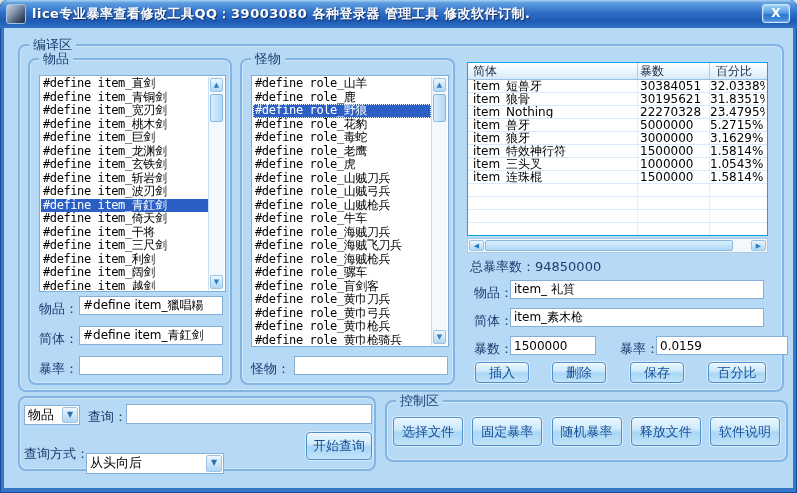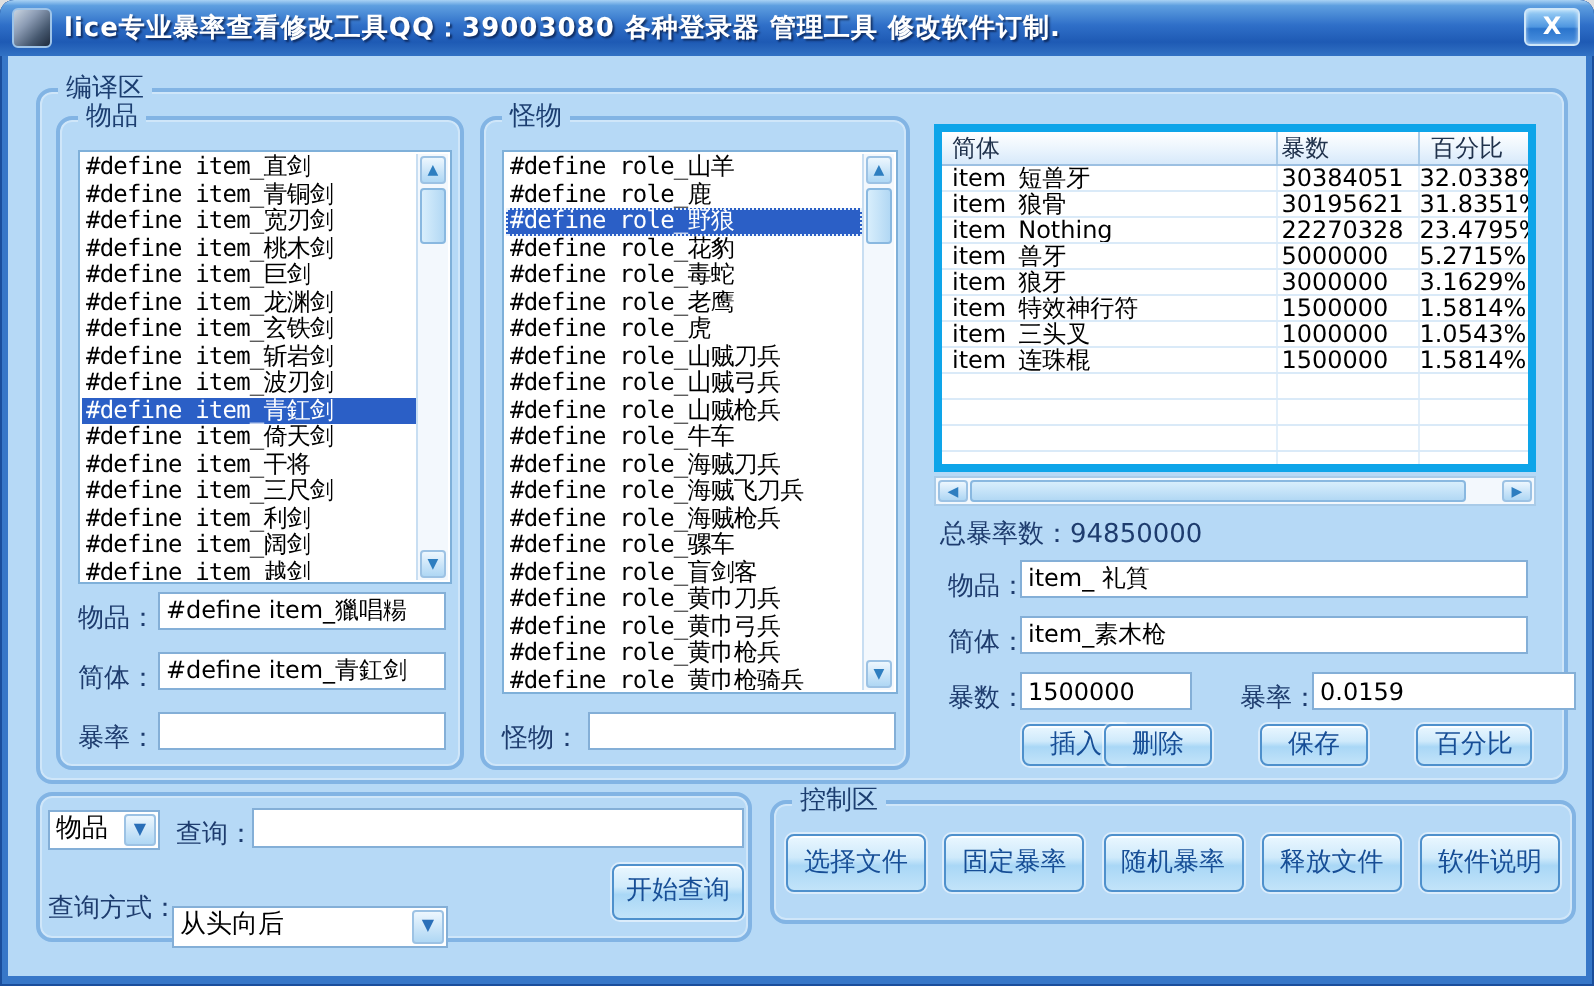--- a/index.html
+++ b/index.html
@@ -55,21 +55,21 @@
     background:linear-gradient(180deg,#EDF7FE 0%,#C7E3F8 60%,#AFD7F4 100%);
     border:1px solid #9CC2E4; border-radius:2px; color:#2E7EC0; font-size:7px;
     text-align:center; line-height:12px; }
   .sb-btn.up { top:1px; } .sb-btn.down { bottom:1px; }
   .sb-thumb { position:absolute; left:1px; right:1px; top:17px; height:28px;
     background:linear-gradient(90deg,#D8EEFC 0%,#B2D8F4 100%);
     border:1px solid #89B8E0; border-radius:2px; }
 
   
   .tbl { position:absolute; left:463px; top:34px; width:301px; height:174px;
-    background:#fff; border:4px solid #0ea5e9; overflow:hidden; }
+    background:#fff; border:1px solid #0ea5e9; overflow:hidden; }
   .thead { display:flex; height:17px; border-bottom:1px solid #9CC0E2;
     background:linear-gradient(180deg,#FFFFFF 0%,#EAF4FD 55%,#D7E9FA 100%); }
   .hcell { font-size:12px; color:#20324C; line-height:16px; padding-left:6px;
     border-right:1px solid #A9CBE8; }
   .trow { display:flex; height:13px; border-bottom:1px solid #DAEAF8; }
   .tcell { font-size:12px; line-height:12px; color:#000; white-space:nowrap;
     overflow:hidden; border-right:1px solid #E2EFFA; }
   .c0 { width:170px; padding-left:5px; }
   .c1 { width:72px; padding-left:2px; }
   .c2 { width:55px; text-align:right; padding-right:3px; border-right:none; }
@@ -286,21 +286,21 @@
 
     <span class="lbl" style="left:470px; top:284px;">简体：</span>
     <input class="tbox" style="left: 506px; top: 280px; width: 254px; height: 19px;" value="item_素木枪">
 
     <span class="lbl" style="left:470px; top:312px;">暴数：</span>
     <input class="tbox" style="left: 506px; top: 308px; width: 86px; height: 19px;" value="1500000">
 
     <span class="lbl" style="left:616px; top:312px;">暴率：</span>
     <input class="tbox" style="left: 652px; top: 308px; width: 132px; height: 19px;" value="0.0159">
 
-    <div class="xp-btn abtn" style="left:471px; top:334px; width:54px;margin-left:36px;">插入</div>
+    <div class="xp-btn abtn" style="left:471px; top:334px; width:54px;">插入</div>
     <div class="xp-btn abtn" style="left:548px; top:334px; width:54px;">删除</div>
     <div class="xp-btn abtn" style="left:626px; top:334px; width:54px;">保存</div>
     <div class="xp-btn abtn" style="left:704px; top:334px; width:58px;">百分比</div>
 
     <div class="groupbox" style="left:14px; top:368px; width:358px; height:75px;">
 
       <div class="combo" style="left:4px; top:7px; width:56px; height:20px;">
         <span class="cval">物品</span>
         <span class="cbtn">▼</span>
       </div>

